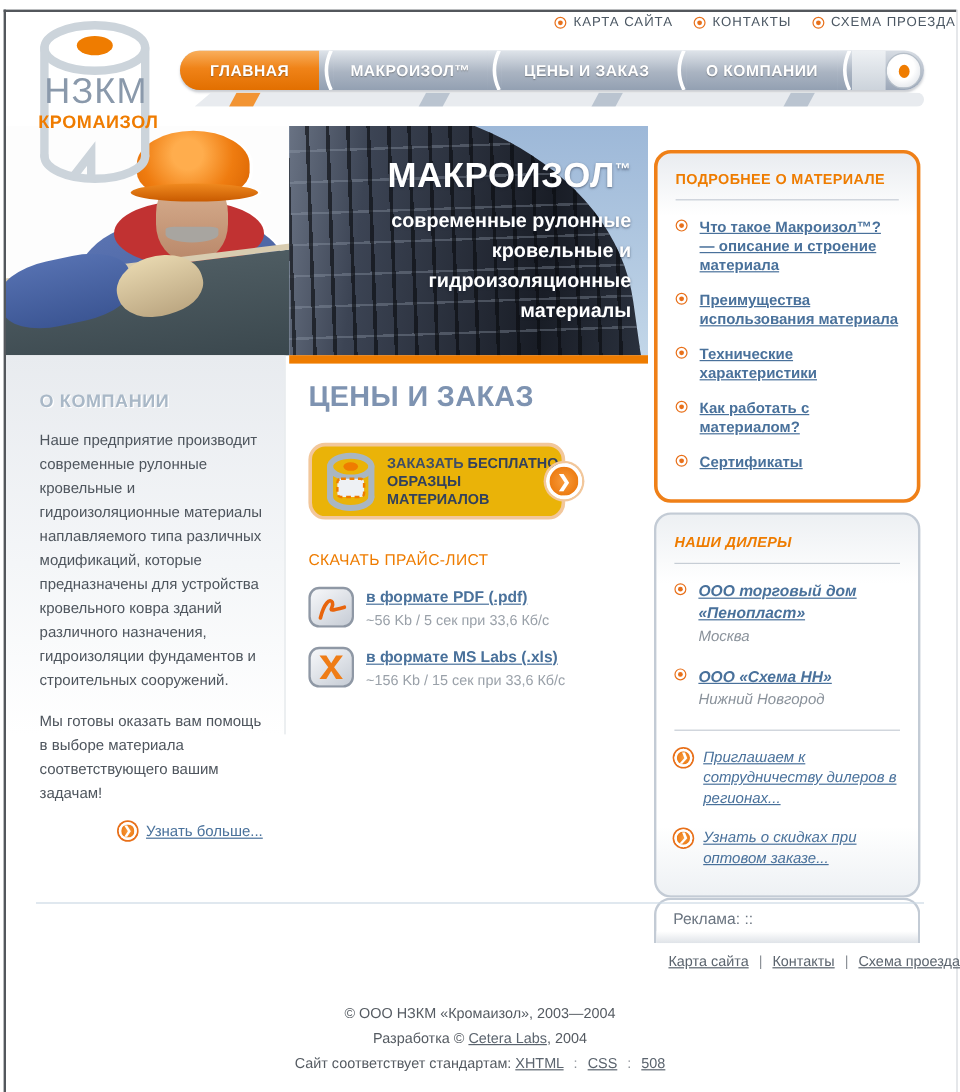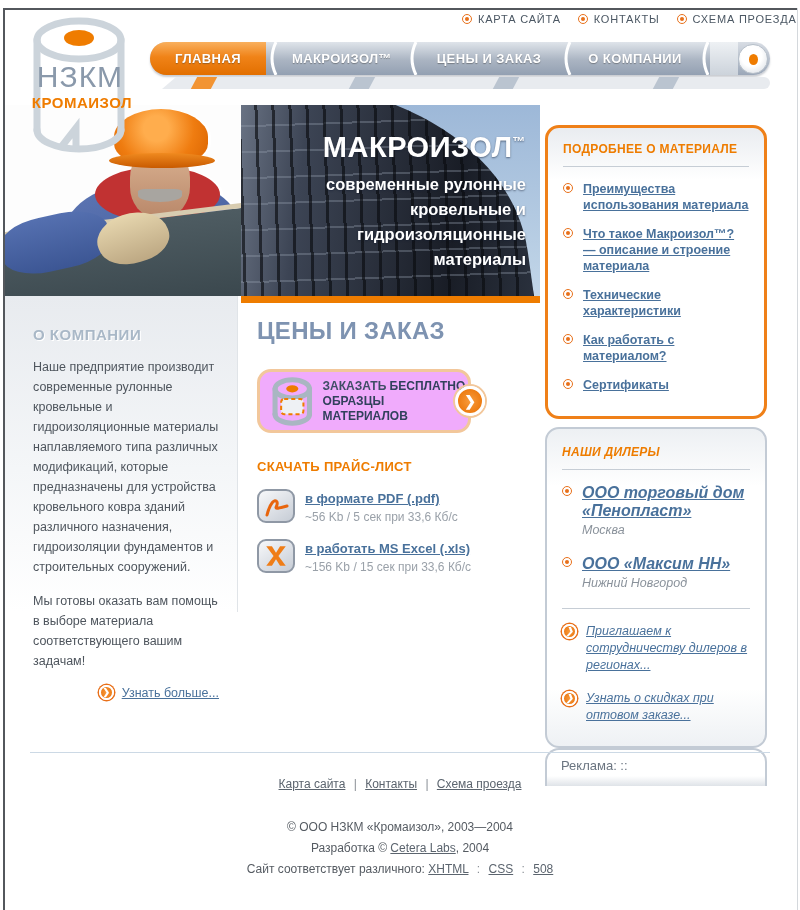--- a/index.html
+++ b/index.html
@@ -108,31 +108,31 @@
                background:radial-gradient(#f89b3c,#e8700a); border:2px solid #fff;
                box-shadow:0 0 0 1.5px #e8701a; color:#fff; font-size:9px; font-weight:bold;
                display:flex; align-items:center; justify-content:center; line-height:1; }
   a.lnk { color:#49719b; text-decoration:underline; cursor:pointer; }
 
   
   .centercol { position:absolute; left:257px; top:303px; width:232px; }
   .centercol h1 { font-size:24px; font-weight:bold; color:#7e93b1; letter-spacing:.3px;
                   margin-top:14px; }
   .banner { position:relative; margin-top:24px; width:214px; height:64px;
-            border:3px solid #f2c79b; border-radius:14px; background:#f0abfc;
+            border:3px solid #f2c79b; border-radius:14px; background:#eab308;
             display:flex; align-items:center; padding-left:10px; cursor:pointer; }
   .banner-text { margin-left:8px; font-size:12px; font-weight:bold; color:#3f4e66;
                  line-height:15px; }
   .banner-text .hard { font-weight:800; color:#32415c; }
   .banner-arrow { position:absolute; right:-17px; top:50%; transform:translateY(-50%);
                   width:30px; height:30px; border-radius:50%;
                   background:radial-gradient(#f89b3c,#e86f00); border:3px solid #fff;
                   box-shadow:0 0 0 2px #f2c79b; color:#fff; font-size:14px; font-weight:bold;
                   display:flex; align-items:center; justify-content:center; }
-  .pl-title { margin-top:26px; font-size:13px; font-weight:bold; color:#ee7c00; letter-spacing:.3px; }
+  .pl-title { margin-top:26px; font-size:13px; font-weight:normal; color:#ee7c00; letter-spacing:.3px; }
   .pl-item { display:flex; gap:10px; margin-top:15px; align-items:flex-start; cursor:pointer; }
   .pl-icon { width:38px; height:34px; border-radius:9px; flex:0 0 auto;
              background:linear-gradient(145deg,#f7f8fa,#c6ccd5); border:2px solid #8f98a5;
              display:flex; align-items:center; justify-content:center; }
   .pl-link { font-size:13px; font-weight:bold; }
   .pl-meta { font-size:12px; color:#9aa1a9; margin-top:3px; }
 
   
   .rightcol { position:absolute; left:545px; top:125px; width:256px; }
   .box { border-radius:14px; width:222px; }
@@ -141,40 +141,40 @@
   .box-material { border:3px solid #ef8018; padding:14px 15px 10px;
                   background:linear-gradient(180deg,#e9ecf0 0%,#ffffff 18%); min-height:252px; }
   ul.bullets { list-style:none; }
   ul.bullets li { position:relative; padding-left:20px; margin-bottom:13px;
                   font-size:12.5px; font-weight:bold; line-height:16px; }
   ul.bullets li .radio { position:absolute; left:0; top:2px; }
   .box-dealers { margin-top:8px; border:2px solid #c3cbd5; padding:16px 15px 6px;
                  background:linear-gradient(180deg,#edf0f3 0%,#ffffff 18%,#ffffff 82%,#eef1f4 100%);font-style:italic; }
   .dealer { position:relative; padding-left:20px; margin-bottom:18px; }
   .dealer .radio { position:absolute; left:0; top:2px; }
-  .d-name { font-size:16px; font-weight:bold; line-height:16px;text-align:right; }
+  .d-name { font-size:13px; font-weight:bold; line-height:16px;text-align:right; }
   .d-city { font-size:12.5px; color:#8a929b; margin-top:3px; }
   ul.arrlinks { list-style:none; }
   ul.arrlinks li { position:relative; padding-left:24px; margin-bottom:16px;
                    font-size:12.5px; line-height:17px; }
   ul.arrlinks li .arrowcirc { position:absolute; left:0; top:1px; }
   .box-ad { border:2px solid #c3cbd5; border-bottom:none;
             border-radius:14px 14px 0 0; height:38px; padding:8px 0 0 14px;
             font-size:13px; color:#6b7581; position:relative; overflow:hidden; }
   .box-ad::after { content:""; position:absolute; left:0; right:0; bottom:0; height:10px;
                    background:linear-gradient(#ffffff,#dfe3e8); }
 
   
   .footsep { position:absolute; left:30px; top:752px; width:740px; height:1px; background:#ccd9e5; }
   .footer { position:absolute; left:0; top:763px; width:800px; text-align:center; }
   .fnav1 { font-size:13px; font-weight:bold; color:#8a8f96; }
   .fnav1 .cur { color:#ee7c00; }
   .fnav1 a { color:#3d5a7c; text-decoration:underline; cursor:pointer; }
   .fdiv { font-weight:normal; color:#8a8f96; margin:0 5px; }
-  .fnav2 { margin-top:14px; font-size:12px; color:#5b646e; }
+  .fnav2 { margin-top:31px; font-size:12px; color:#5b646e;text-align:right; }
   .fnav2 a { color:#5b646e; text-decoration:underline; cursor:pointer; }
   .fcopy { margin-top:26px; font-size:12px; color:#555b62; line-height:21px; }
   .fcopy a { color:#5b646e; text-decoration:underline; cursor:pointer; }
 </style>
 </head>
 <body>
 
 <div class="page">
   <div class="b-top"></div>
   <div class="b-left"></div>
@@ -311,50 +311,50 @@
       </span>
     </div>
 
     <div class="pl-item">
       <span class="pl-icon">
         <svg width="28" height="26" viewBox="0 0 32 32">
           <polygon points="4,4 11,4 16,12 21,4 28,4 19,16 28,28 21,28 16,20 11,28 4,28 13,16" fill="#ef7d17"></polygon>
         </svg>
       </span>
       <span>
-        <a class="lnk pl-link">в работать MS Excel (.xls)</a>
+        <a class="lnk pl-link">в формате MS Labs (.xls)</a>
         <div class="pl-meta">~156 Kb / 15 сек при 33,6 Кб/с</div>
       </span>
     </div>
   </main>
 
   <aside class="rightcol">
     <div class="box box-material">
       <h3>ПОДРОБНЕЕ О МАТЕРИАЛЕ</h3>
       <hr>
       <ul class="bullets">
+        <li><span class="radio"></span><a class="lnk">Что такое Макроизол™? — описание и строение материала</a></li>
         <li><span class="radio"></span><a class="lnk">Преимущества использования материала</a></li>
-        <li><span class="radio"></span><a class="lnk">Что такое Макроизол™? — описание и строение материала</a></li>
         <li><span class="radio"></span><a class="lnk">Технические характеристики</a></li>
         <li><span class="radio"></span><a class="lnk">Как работать с материалом?</a></li>
         <li><span class="radio"></span><a class="lnk">Сертификаты</a></li>
       </ul>
     </div>
 
     <div class="box box-dealers">
       <h3>НАШИ ДИЛЕРЫ</h3>
       <hr>
       <div class="dealer">
         <span class="radio"></span>
         <a class="lnk d-name">ООО торговый дом «Пенопласт»</a>
         <div class="d-city">Москва</div>
       </div>
       <div class="dealer">
         <span class="radio"></span>
-        <a class="lnk d-name">ООО «Максим НН»</a>
+        <a class="lnk d-name">ООО «Схема НН»</a>
         <div class="d-city">Нижний Новгород</div>
       </div>
       <hr>
       <ul class="arrlinks">
         <li><span class="arrowcirc">❯</span><a class="lnk">Приглашаем к сотрудничеству дилеров в регионах...</a></li>
         <li><span class="arrowcirc">❯</span><a class="lnk">Узнать о скидках при оптовом заказе...</a></li>
       </ul>
     </div>
 
     <div class="box box-ad">
@@ -371,21 +371,21 @@
       <a>Контакты</a>
       <span class="fdiv">|</span>
       <a>Схема проезда</a>
     </div>
     <div class="fcopy">
       <div>© ООО НЗКМ «Кромаизол», 2003—2004</div>
       <div>
         <span>Разработка © </span><a>Cetera Labs</a><span>, 2004</span>
       </div>
       <div>
-        <span>Сайт соответствует различного: </span>
+        <span>Сайт соответствует стандартам: </span>
         <a>XHTML</a>
         <span class="fdiv">:</span>
         <a>CSS</a>
         <span class="fdiv">:</span>
         <a>508</a>
       </div>
     </div>
   </footer>
 </div>
 

